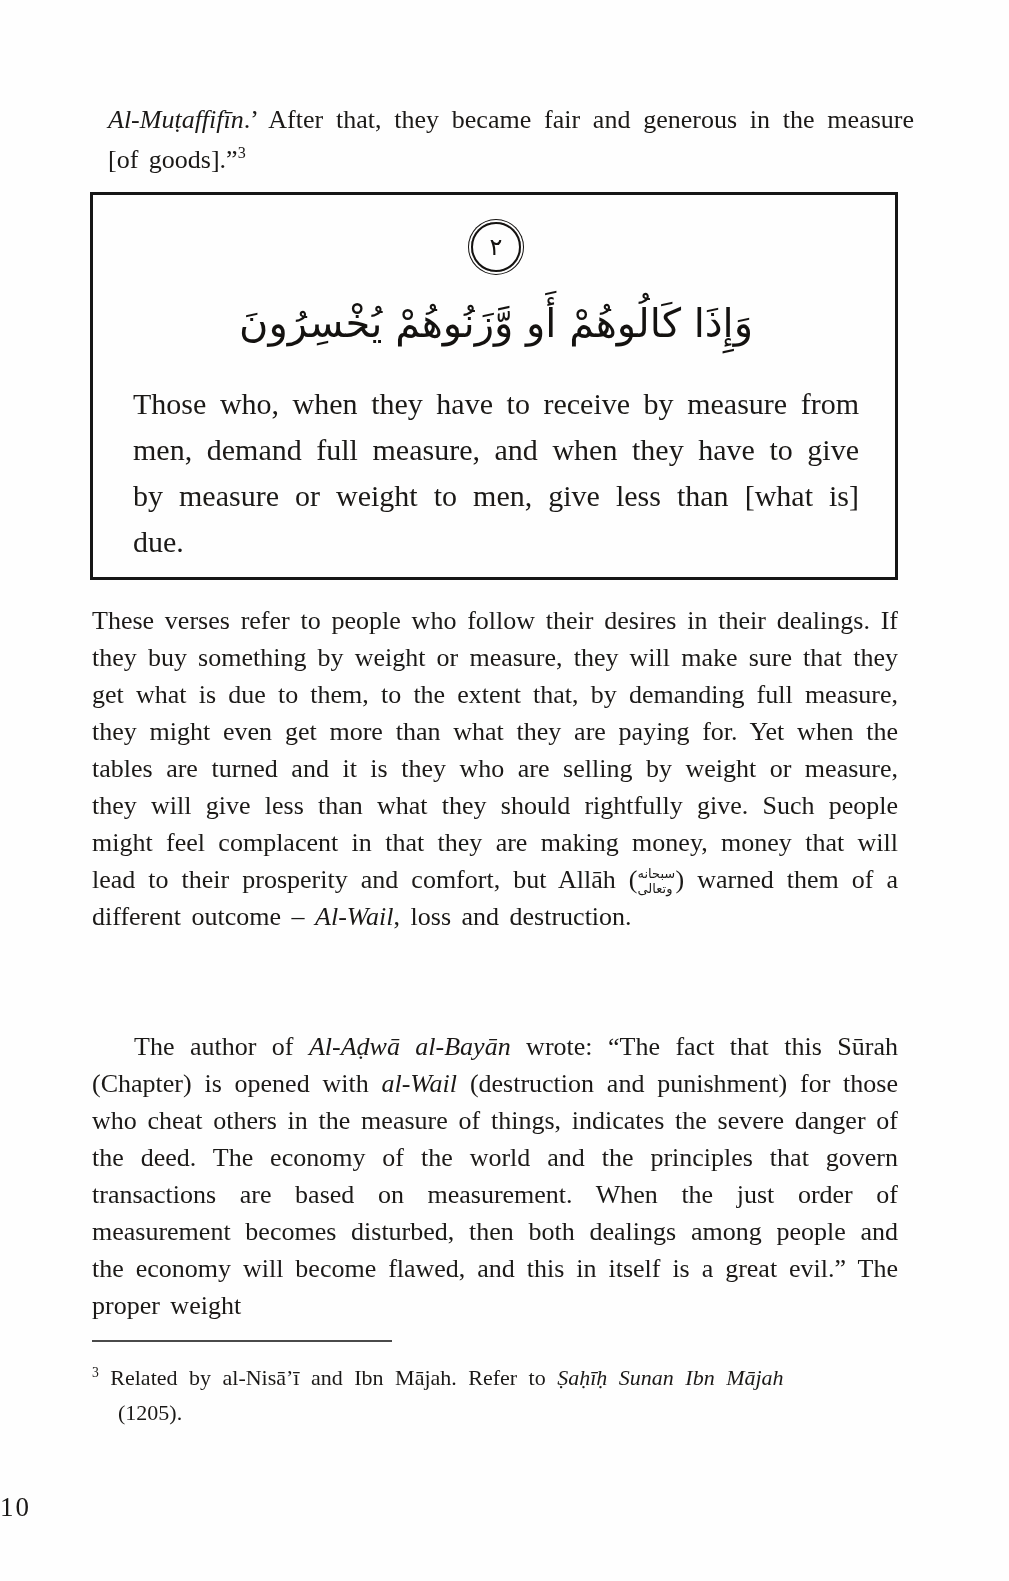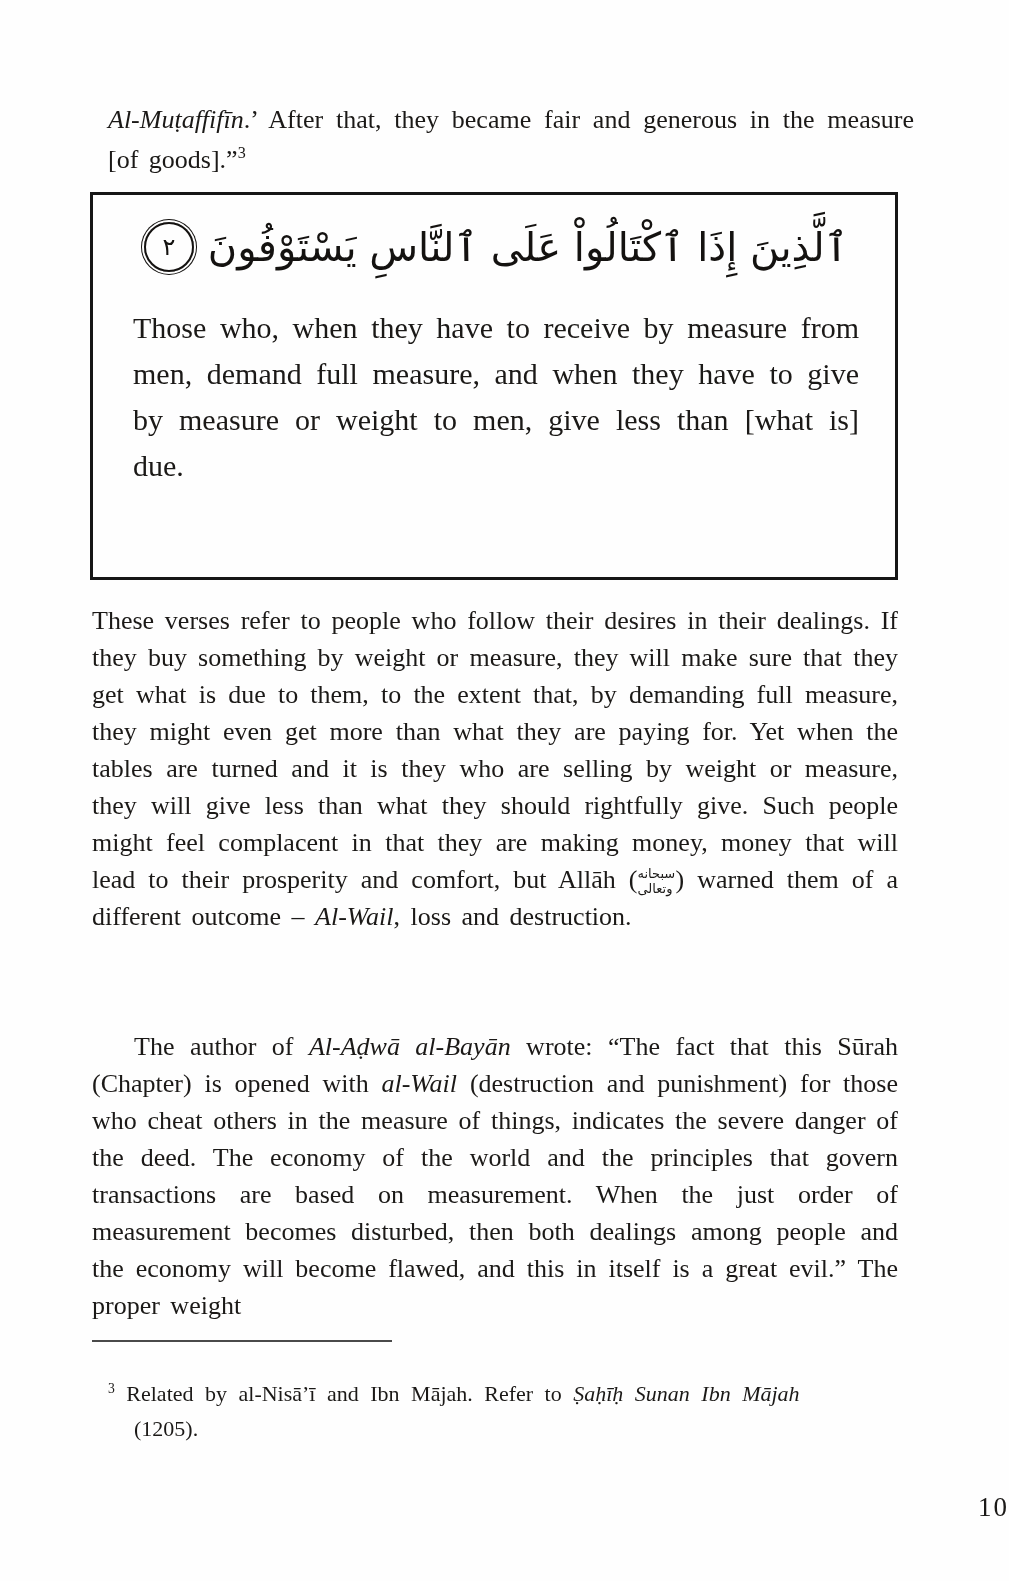--- a/index.html
+++ b/index.html
@@ -66,40 +66,42 @@
   .footnote-rule{
     position:absolute;left:92px;top:1340px;
     width:300px;height:2px;background:#4a4a4a;
   }
   .footnote{
     position:absolute;left:92px;top:1360px;width:806px;
     font-size:22px;line-height:35px;
     text-align:justify;word-spacing:6px;
     padding-left:26px;text-indent:-26px;
     box-sizing:border-box;
-    margin:16px;
+    margin:0;
   }
   .page-number{
     position:absolute;left:0;top:1492px;width:100%;
-    text-align:right;font-size:27px;letter-spacing:2px;
+    text-align:left;font-size:27px;letter-spacing:2px;
   }
 </style>
 </head>
 <body>
 
 <div class="page">
 
   <p class="intro"><span class="it">Al-Muṭaffifīn</span><span>.’ After that, they became fair and generous in the measure [of goods].”</span><sup>3</sup></p>
 
   <div class="verse-box">
     <div class="arabic-line">
-      <span>ٱلَّذِينَ إِذَا ٱكْتَالُواْ عَلَى ٱلنَّاسِ يَسْتَوْفُونَ</span>
       <span class="ayah-medallion">
         <span>٢</span>
       </span>
+    </div>
+    <div class="arabic-line">
+      <span>وَإِذَا كَالُوهُمْ أَو وَّزَنُوهُمْ يُخْسِرُونَ</span>
     </div>
     <p class="translation">Those who, when they have to receive by measure from men, demand full measure, and when they have to give by measure or weight to men, give less than [what is] due.</p>
   </div>
 
   <p class="body-para para1"><span>These verses refer to people who follow their desires in their dealings. If they buy something by weight or measure, they will make sure that they get what is due to them, to the extent that, by demanding full measure, they might even get more than what they are paying for. Yet when the tables are turned and it is they who are selling by weight or measure, they will give less than what they should rightfully give. Such people might feel complacent in that they are making money, money that will lead to their prosperity and comfort, but Allāh (</span><span class="honorific">سبحانه وتعالى</span><span>) warned them of a different outcome – </span><span class="it">Al-Wail</span><span>, loss and destruction.</span></p>
 
   <p class="body-para para2"><span>The author of </span><span class="it">Al-Aḍwā al-Bayān</span><span> wrote: “The fact that this Sūrah (Chapter) is opened with </span><span class="it">al-Wail</span><span> (destruction and punishment) for those who cheat others in the measure of things, indicates the severe danger of the deed. The economy of the world and the principles that govern transactions are based on measurement. When the just order of measurement becomes disturbed, then both dealings among people and the economy will become flawed, and this in itself is a great evil.” The proper weight</span></p>
 
   <div class="footnote-rule"></div>
 

